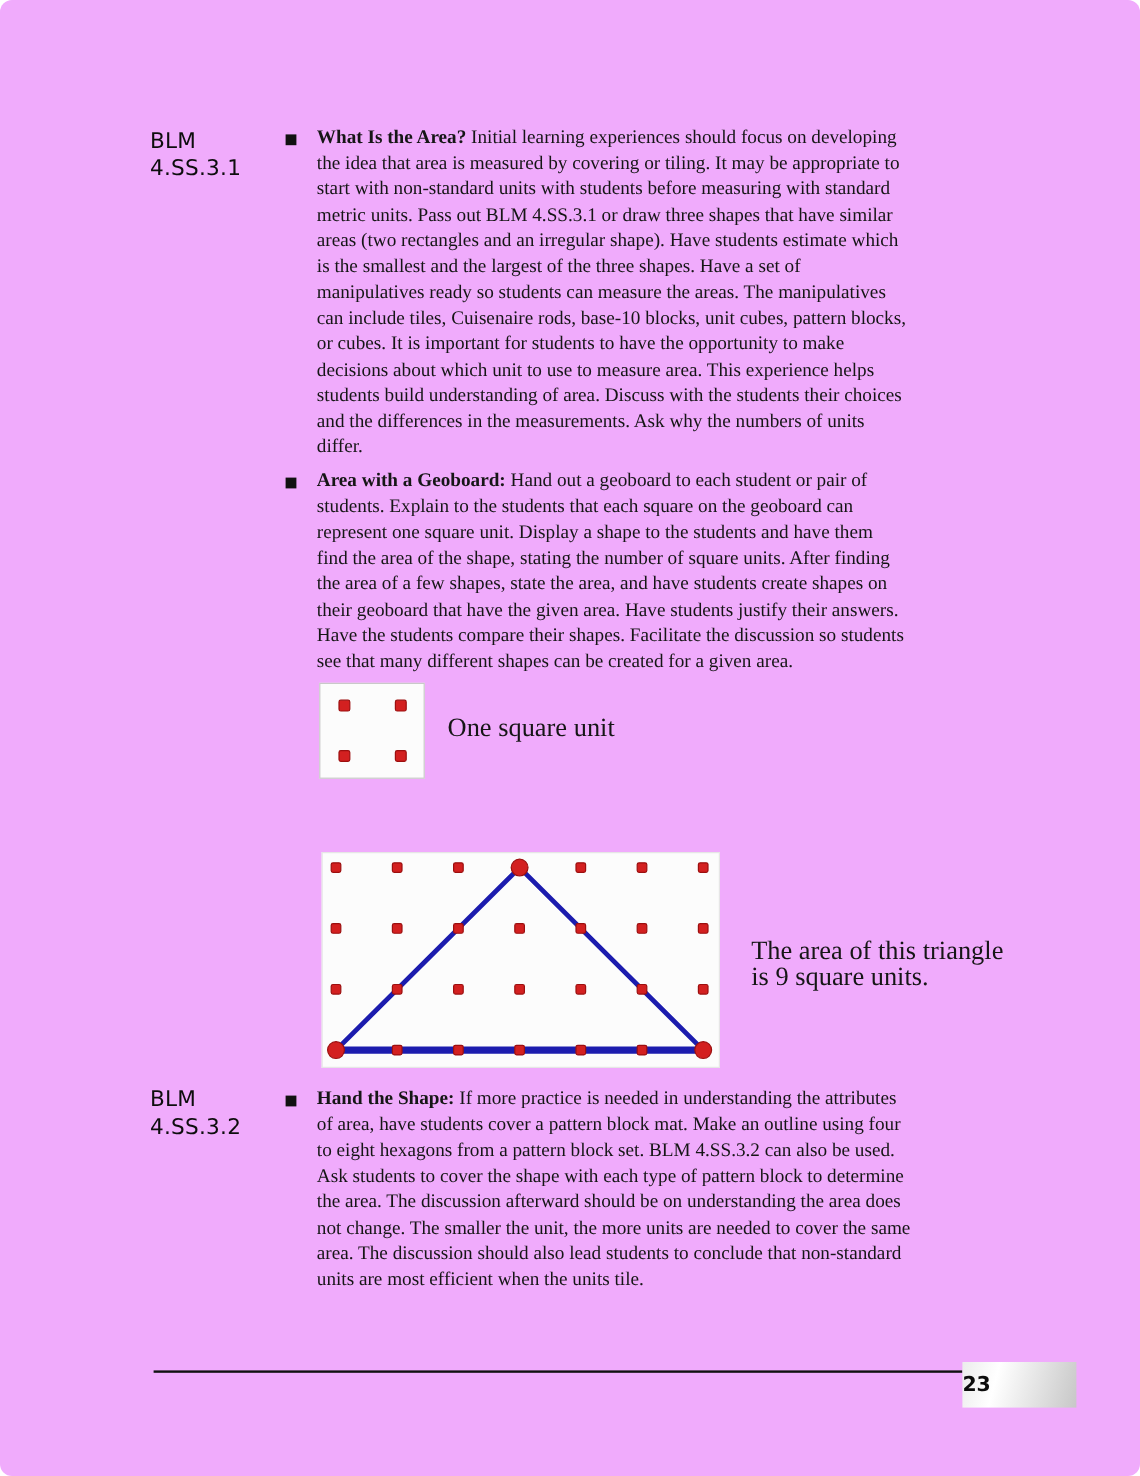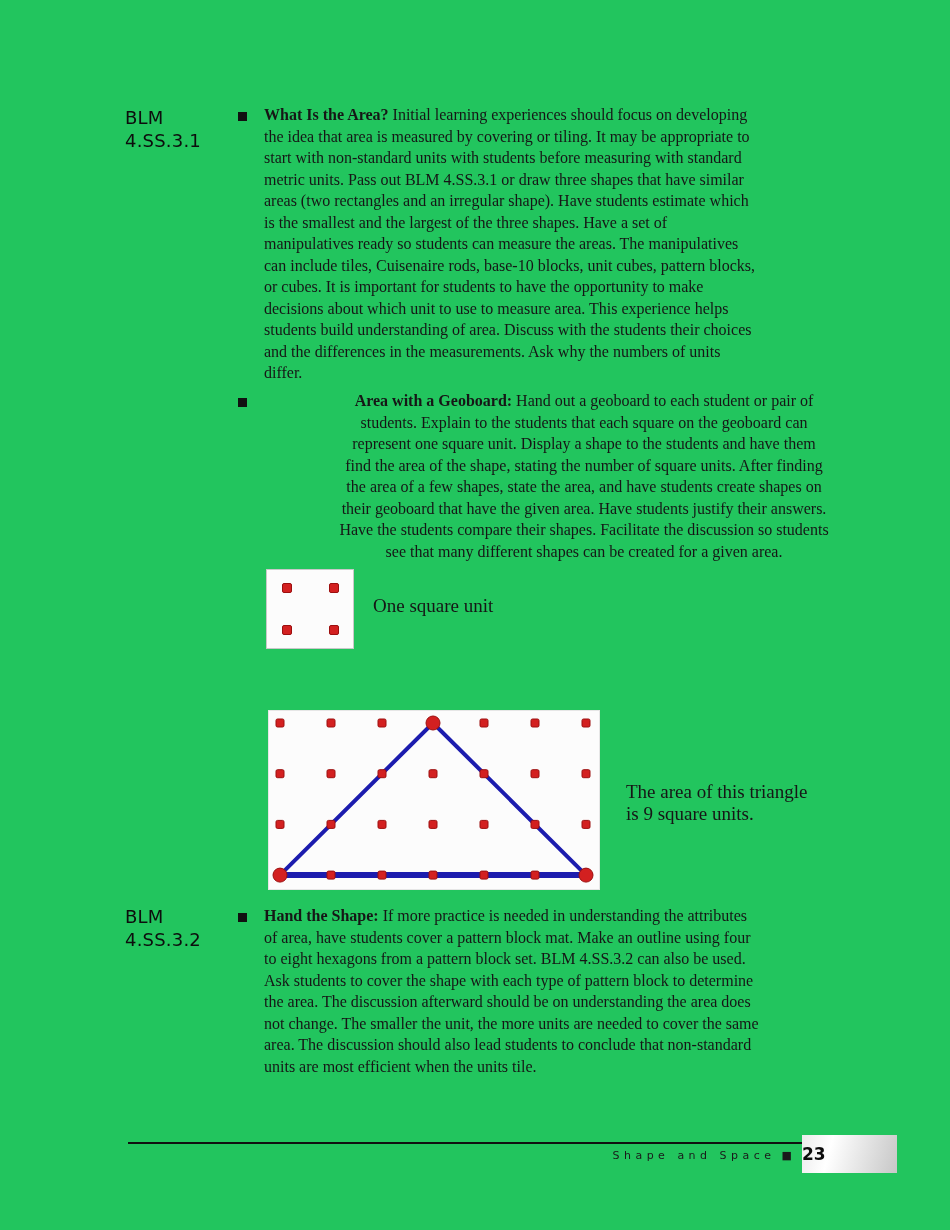--- a/index.html
+++ b/index.html
@@ -1,23 +1,24 @@
 <!DOCTYPE html>
 <html><head>
 <meta charset="utf-8">
 <style>
   html, body { margin: 0; padding: 0; background: #ffffff; }
   .page {
     position: relative;
     width: 950px;
     height: 1230px;
-    background: #22c55e;
+    background: #f0abfc;
     font-family: "Liberation Serif", "DejaVu Serif", serif;
     color: #161616;
     overflow: hidden;
+    border-radius: 10px;
   }
   .abs { position: absolute; }
 
   
   .blm-label {
     font-family: "DejaVu Sans", sans-serif;
     font-size: 18px;
     font-weight: 500;
     line-height: 23px;
     letter-spacing: 0.2px;
@@ -36,21 +37,21 @@
     font-size: 16px;
     line-height: 21.5px;
     white-space: normal;
     width: 640px;
   }
   .para .lead { font-weight: bold; margin-top: 48px; }
   .para .body-text { white-space: pre; }
 
   
   .fig-caption {
-    font-size: 19px;
+    font-size: 22px;
     line-height: 21.5px;
     white-space: pre;
     color: #161616;
   }
 
   
   .board { display: block; }
   .board-small {
     width: 86px; height: 78px;
     background: #fcfcfc;
@@ -118,21 +119,21 @@
 manipulatives ready so students can measure the areas. The manipulatives
 can include tiles, Cuisenaire rods, base-10 blocks, unit cubes, pattern blocks,
 or cubes. It is important for students to have the opportunity to make
 decisions about which unit to use to measure area. This experience helps
 students build understanding of area. Discuss with the students their choices
 and the differences in the measurements. Ask why the numbers of units
 differ.</span>
   </div>
 
   <div class="abs bullet-marker" style="left:238px; top:398px;"></div>
-  <div class="abs para" style="left:264px; top:390px;text-align:center;">
+  <div class="abs para" style="left:264px; top:390px;">
     <b class="lead">Area with a Geoboard:</b>
     <span class="body-text">Hand out a geoboard to each student or pair of
 students. Explain to the students that each square on the geoboard can
 represent one square unit. Display a shape to the students and have them
 find the area of the shape, stating the number of square units. After finding
 the area of a few shapes, state the area, and have students create shapes on
 their geoboard that have the given area. Have students justify their answers.
 Have the students compare their shapes. Facilitate the discussion so students
 see that many different shapes can be created for a given area.</span>
   </div>
@@ -202,20 +203,17 @@
 of area, have students cover a pattern block mat. Make an outline using four
 to eight hexagons from a pattern block set. BLM 4.SS.3.2 can also be used.
 Ask students to cover the shape with each type of pattern block to determine
 the area. The discussion afterward should be on understanding the area does
 not change. The smaller the unit, the more units are needed to cover the same
 area. The discussion should also lead students to conclude that non-standard
 units are most efficient when the units tile.</span>
   </div>
 
   <div class="abs footer-rule"></div>
-  <div class="abs footer-text">
-    <span>Shape and Space</span><span class="footer-square">■</span>
-  </div>
   <div class="abs page-number-box">
     <span>23</span>
   </div>
 
 </div>
 
 </body></html>

